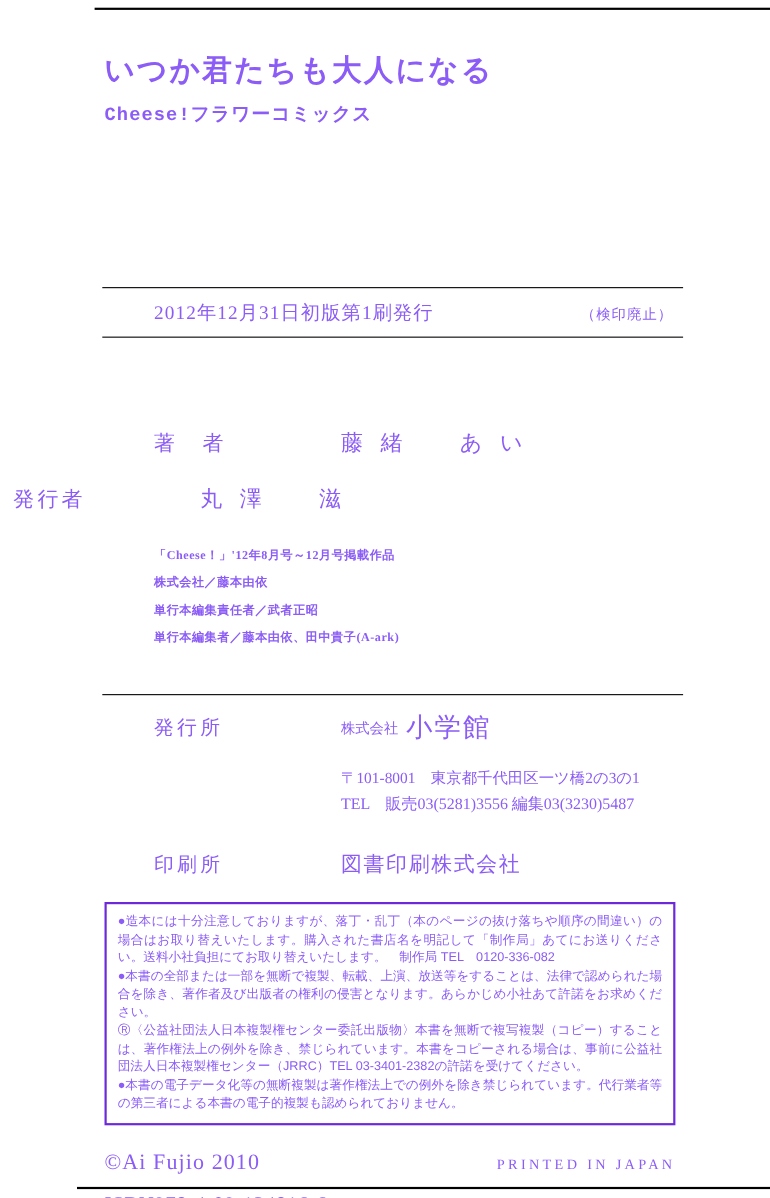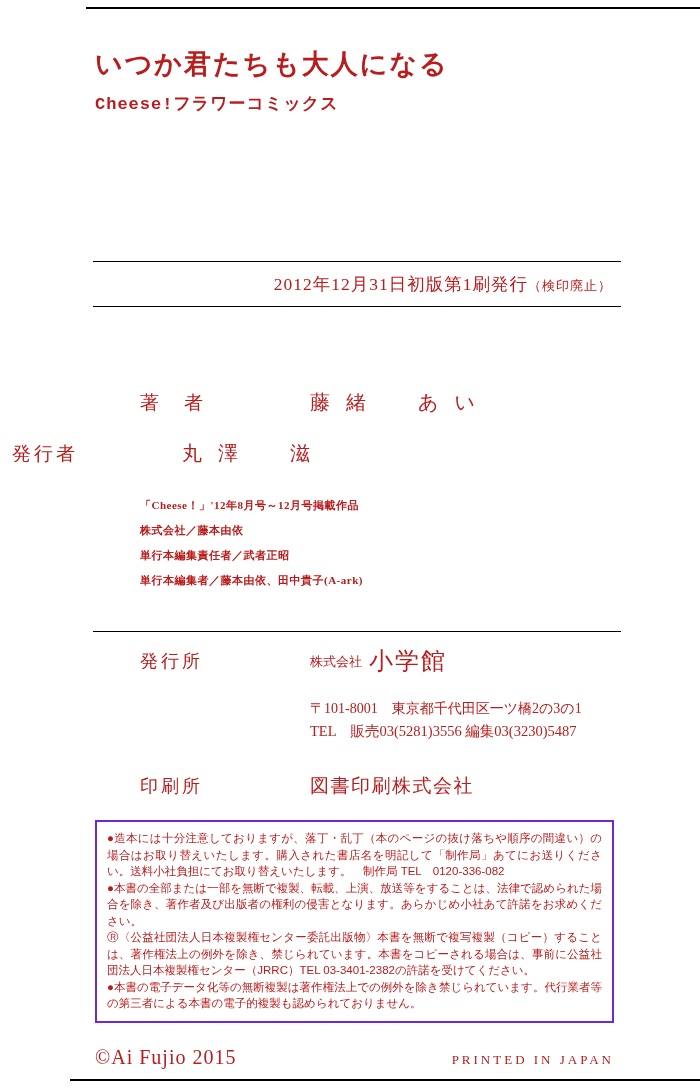--- a/index.html
+++ b/index.html
@@ -1,20 +1,20 @@
 <!DOCTYPE html>
 <html><head>
 <meta charset="utf-8">
 <style>
   html, body { margin:0; padding:0; background:#ffffff; }
   .page {
     position:relative;
     width:700px; height:1089px;
     background:#ffffff;
-    color:#b91c1c;
+    color:#8b5cf6;
     font-family:"Liberation Serif", serif;
     overflow:hidden;
   }
   .rule-top    { position:absolute; top:7px;   left:86px; right:0; height:2px; background:#000; }
   .rule-bottom { position:absolute; top:1079px; left:70px; right:0; height:2px; background:#000; }
 
   .title {
     margin:46px 0 0 95px;
     font-family:"Liberation Sans", sans-serif;
     font-weight:bold; font-size:27px; letter-spacing:2px;
@@ -27,21 +27,21 @@
 
   hr.sep {
     border:none; border-top:1.5px solid #000;
     margin:0 0 0 93px; width:528px;
   }
   #sep1 { margin-top:146px; }
   #sep2 { margin-top:10px; }
   #sep3 { margin-top:38px; }
 
   .date-row {
-    display:flex; justify-content:flex-end; align-items:baseline;
+    display:flex; justify-content:space-between; align-items:baseline;
     margin:10px 13px 0 140px; width:472px;
     font-size:17.5px; letter-spacing:1px;
   }
   .date-note { font-size:13px; }
 
   .credits { margin-top:82px; }
   .credit-row { display:flex; align-items:baseline; margin:0 0 0 140px; }
   .credit-row + .credit-row { margin-top:24px;margin-left:12px; }
   .credit-label { width:170px; font-size:19px; letter-spacing:3px; }
   .credit-name  { font-size:20px; letter-spacing:16px; }
@@ -136,20 +136,20 @@
   </div>
 
   <div class="notice-box">
     <p>●造本には十分注意しておりますが、落丁・乱丁（本のページの抜け落ちや順序の間違い）の場合はお取り替えいたします。購入された書店名を明記して「制作局」あてにお送りください。送料小社負担にてお取り替えいたします。　制作局 TEL　0120-336-082</p>
     <p>●本書の全部または一部を無断で複製、転載、上演、放送等をすることは、法律で認められた場合を除き、著作者及び出版者の権利の侵害となります。あらかじめ小社あて許諾をお求めください。</p>
     <p>Ⓡ〈公益社団法人日本複製権センター委託出版物〉本書を無断で複写複製（コピー）することは、著作権法上の例外を除き、禁じられています。本書をコピーされる場合は、事前に公益社団法人日本複製権センター（JRRC）TEL 03-3401-2382の許諾を受けてください。</p>
     <p>●本書の電子データ化等の無断複製は著作権法上での例外を除き禁じられています。代行業者等の第三者による本書の電子的複製も認められておりません。</p>
   </div>
 
   <div class="footer-row">
-    <span class="copyright">©Ai Fujio 2015</span>
+    <span class="copyright">©Ai Fujio 2010</span>
     <span class="printed">PRINTED IN JAPAN</span>
   </div>
 
   <div class="isbn">ISBN978-4-09-134816-6</div>
 
   <div class="rule-bottom"></div>
 </div>
 
 </body></html>

